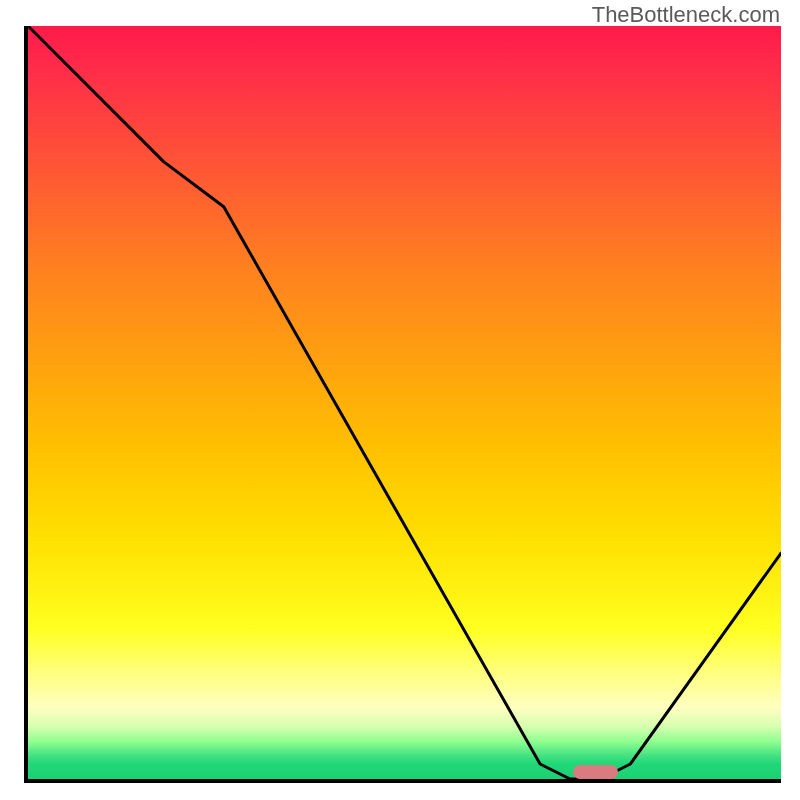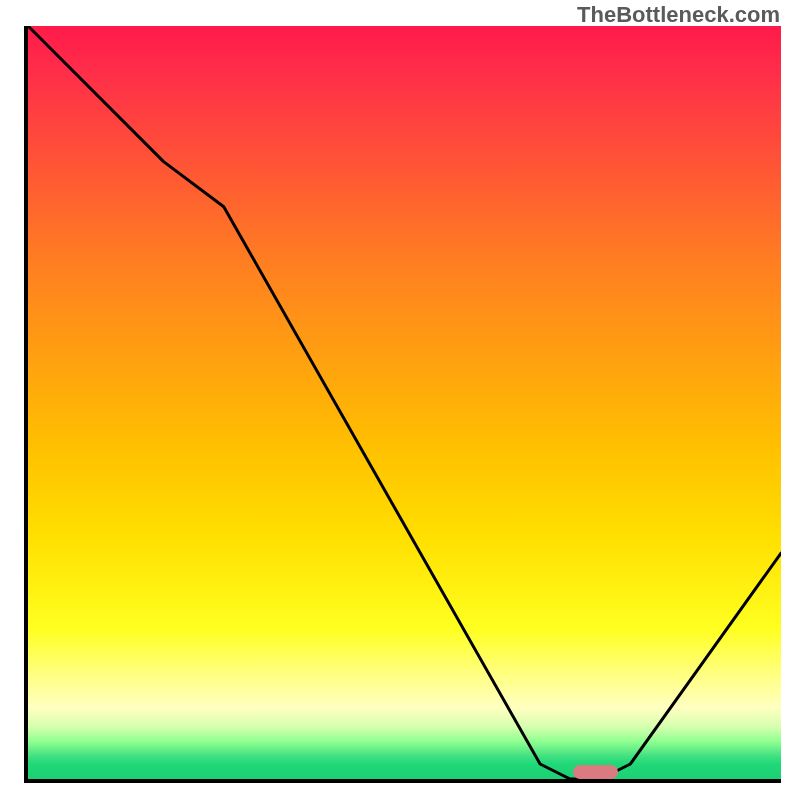--- a/index.html
+++ b/index.html
@@ -9,21 +9,21 @@
     background: #ffffff;
     font-family: Arial, sans-serif;
     position: relative;
     overflow: hidden;
   }
   .watermark {
     position: absolute;
     top: 2px;
     right: 20px;
     font-size: 22px;
-    font-weight: bold;
+    font-weight: normal;
     color: #5a5a5a;
     z-index: 10;
   }
   .plot-area {
     position: absolute;
     left: 24px;
     top: 26px;
     width: 757px;
     height: 757px;
     border-left: 4px solid #000;

